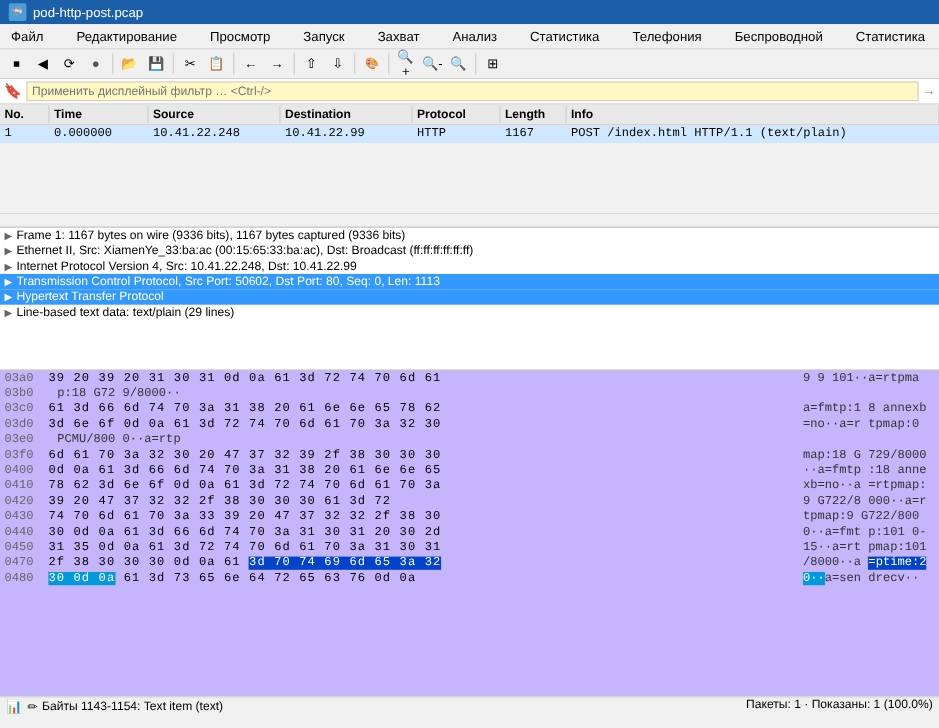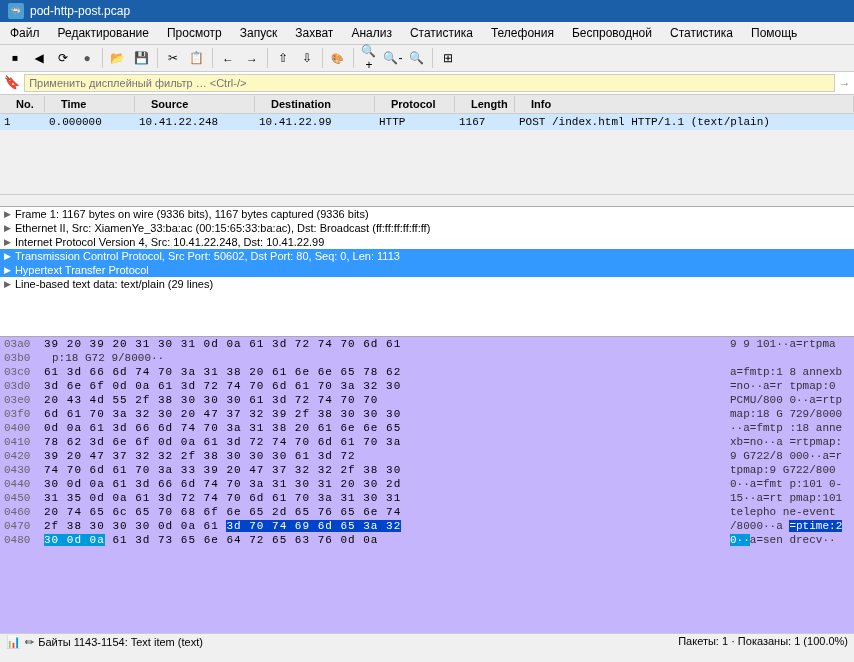--- a/index.html
+++ b/index.html
@@ -19,21 +19,21 @@
     #title-bar .icon { width: 16px; height: 16px; background: #4a9fd4; border-radius: 2px; font-size: 9px; display: flex; align-items: center; justify-content: center; }
 
     
     #menu-bar {
       background: #f0f0f0;
       border-bottom: 1px solid #ccc;
       display: flex;
       padding: 2px 4px;
       font-family: Arial, sans-serif;
       font-size: 12px;
-      gap: 6px;
+      gap: 18px;
     }
     .menu-item { padding: 2px 6px; cursor: pointer; }
 
     
     #toolbar {
       background: #f0f0f0;
       border-bottom: 1px solid #ccc;
       display: flex;
       align-items: center;
       padding: 2px 4px;
@@ -72,21 +72,21 @@
     .pkt-header {
       display: grid;
       grid-template-columns: 45px 90px 120px 120px 80px 60px 1fr;
       background: #e8e8e8;
       border-bottom: 1px solid #ccc;
       font-family: Arial, sans-serif;
       font-size: 11px;
       font-weight: bold;
       padding: 1px 0;
     }
-    .pkt-header > div { padding: 2px 16px; border-right: 1px solid #ccc; }
+    .pkt-header > div { padding: 2px 4px; border-right: 1px solid #ccc; }
     .pkt-row {
       display: grid;
       grid-template-columns: 45px 90px 120px 120px 80px 60px 1fr;
       background: #d0e8ff;
       font-size: 11px;
       padding: 1px 0;
     }
     .pkt-row > div { padding: 1px 4px; white-space: nowrap; overflow: hidden; }
 
     
@@ -272,21 +272,20 @@
         <span class="hex-bytes">61 3d 66 6d 74 70 3a 31  38 20 61 6e 6e 65 78 62</span>
         <span class="hex-ascii">a=fmtp:1 8 annexb</span>
       </div>
       <div class="hex-row">
         <span class="hex-offset">03d0</span>
         <span class="hex-bytes">3d 6e 6f 0d 0a 61 3d 72  74 70 6d 61 70 3a 32 30</span>
         <span class="hex-ascii">=no··a=r tpmap:0</span>
       </div>
       <div class="hex-row">
         <span class="hex-offset">03e0</span>
-        <span class="hex-bytes">20 43 4d 55 2f 38 30 30  30 61 3d 72 74 70 70</span>
         <span class="hex-ascii">PCMU/800 0··a=rtp</span>
       </div>
       <div class="hex-row">
         <span class="hex-offset">03f0</span>
         <span class="hex-bytes">6d 61 70 3a 32 30 20 47  37 32 39 2f 38 30 30 30</span>
         <span class="hex-ascii">map:18 G 729/8000</span>
       </div>
       <div class="hex-row">
         <span class="hex-offset">0400</span>
         <span class="hex-bytes">0d 0a 61 3d 66 6d 74 70  3a 31 38 20 61 6e 6e 65</span>
@@ -309,25 +308,20 @@
       </div>
       <div class="hex-row">
         <span class="hex-offset">0440</span>
         <span class="hex-bytes">30 0d 0a 61 3d 66 6d 74  70 3a 31 30 31 20 30 2d</span>
         <span class="hex-ascii">0··a=fmt p:101 0-</span>
       </div>
       <div class="hex-row">
         <span class="hex-offset">0450</span>
         <span class="hex-bytes">31 35 0d 0a 61 3d 72 74  70 6d 61 70 3a 31 30 31</span>
         <span class="hex-ascii">15··a=rt pmap:101</span>
-      </div>
-      <div class="hex-row">
-        <span class="hex-offset">0460</span>
-        <span class="hex-bytes">20 74 65 6c 65 70 68 6f  6e 65 2d 65 76 65 6e 74</span>
-        <span class="hex-ascii">telepho ne-event</span>
       </div>
       <div class="hex-row">
         <span class="hex-offset">0470</span>
         <span class="hex-bytes"><span>2f 38 30 30 30 0d 0a 61  </span><span style="background: rgb(0, 68, 204); color: white;">3d 70 74 69 6d 65 3a 32</span></span>
         <span class="hex-ascii"><span>/8000··a </span><span style="background: rgb(0, 68, 204); color: white; margin-top: 29px;">=ptime:2</span></span>
       </div>
       <div class="hex-row">
         <span class="hex-offset">0480</span>
         <span class="hex-bytes"><span style="background: rgb(0, 153, 221); color: white;">30 0d 0a</span><span> 61 3d 73 65 6e  64 72 65 63 76 0d 0a</span></span>
         <span class="hex-ascii"><span style="background: rgb(0, 153, 221); color: white;">0··</span><span>a=sen drecv··</span></span>

